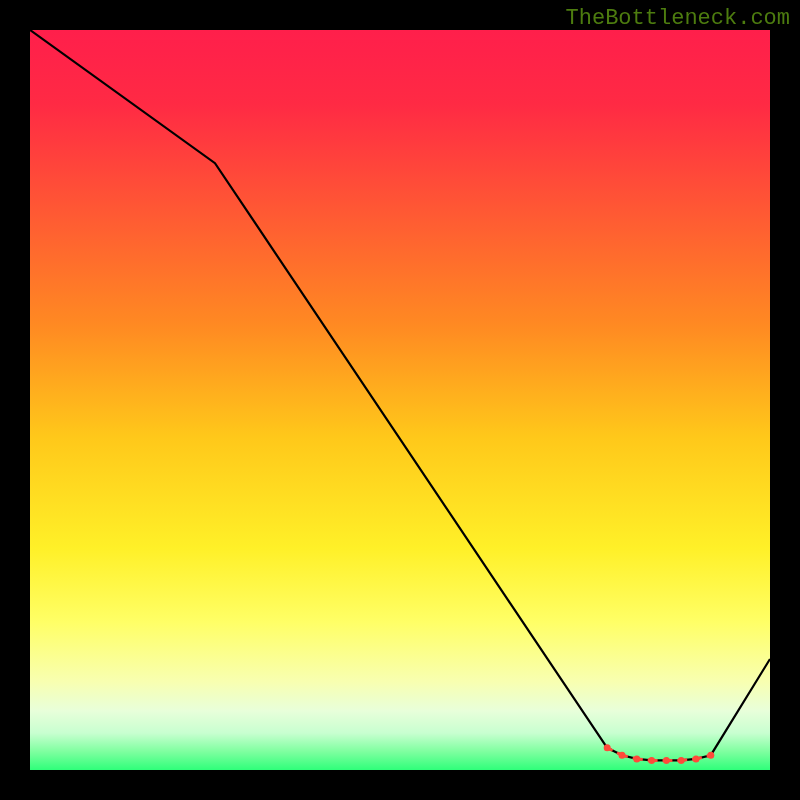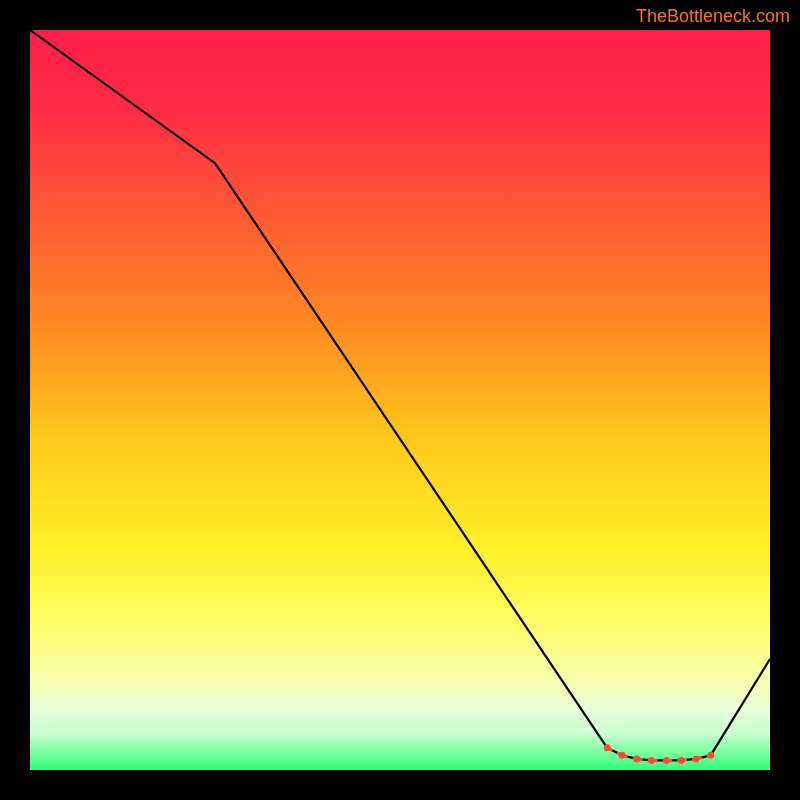--- a/index.html
+++ b/index.html
@@ -13,23 +13,23 @@
   .container {
     position: relative;
     width: 800px;
     height: 800px;
     background: #000;
   }
   .watermark {
     position: absolute;
     top: 6px;
     right: 10px;
-    color: #f97316;
-    font-size: 18px;
-    font-family: Liberation Sans, sans-serif;
+    color: #4d7c0f;
+    font-size: 22px;
+    font-family: Liberation Mono, monospace;
     z-index: 10;
   }
   .plot-area {
     position: absolute;
     left: 30px;
     top: 30px;
     width: 740px;
     height: 740px;
     overflow: hidden;
   }

